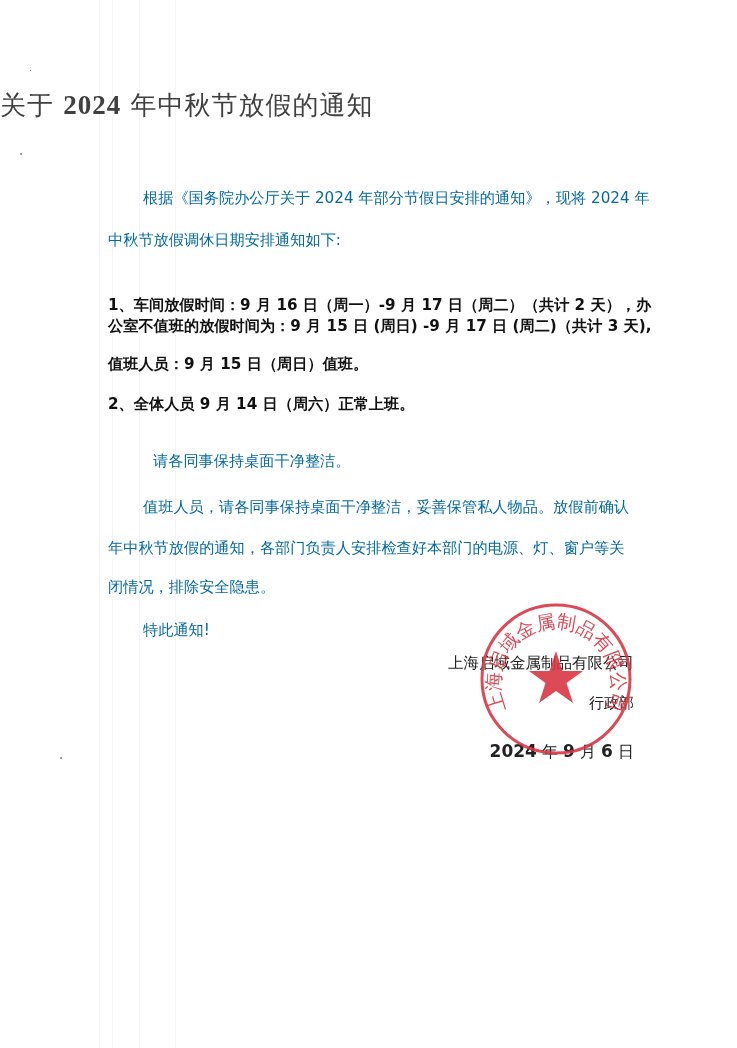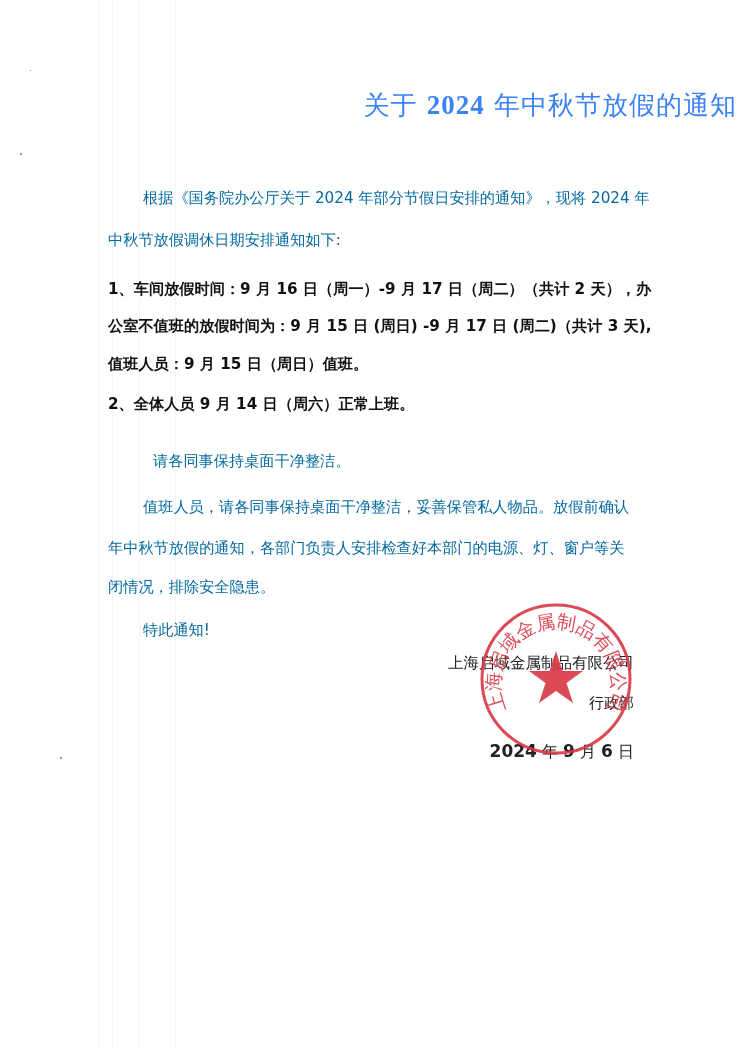--- a/index.html
+++ b/index.html
@@ -33,24 +33,24 @@
       position: absolute;
       width: 2px; height: 2px;
       background: #777;
       border-radius: 1px;
     }
     .title {
       position: absolute;
       top: 88px;
       left: 0;
       width: 737px;
-      text-align: right;
+      text-align: left;
       font-family: "DejaVu Serif", "Liberation Serif", serif;
       font-size: 26px;
-      color: #3b82f6;
+      color: #404040;
       letter-spacing: 1px;
     }
     .title .num {
       font-family: "Liberation Serif", serif;
       font-weight: bold;
       font-size: 27px;
     }
     .line {
       position: absolute;
       left: 108px;
@@ -98,21 +98,21 @@
   <div class="speck" style="left:60px;top:757px"></div>
   <div class="speck" style="left:30px;top:70px;width:1px;height:1px"></div>
 
   <div class="title">
     <span>关于 </span><span class="num">2024</span><span> 年中秋节放假的通知</span>
   </div>
 
   <div class="line indent" style="top:188px">根据《国务院办公厅关于 2024 年部分节假日安排的通知》，现将 2024 年</div>
   <div class="line" style="top:230px">中秋节放假调休日期安排通知如下:</div>
 
-  <div class="line bold" style="top:279px">1、车间放假时间：9 月 16 日（周一）-9 月 17 日（周二）（共计 2 天），办</div>
+  <div class="line bold" style="top:295px">1、车间放假时间：9 月 16 日（周一）-9 月 17 日（周二）（共计 2 天），办</div>
   <div class="line bold" style="top:316px">公室不值班的放假时间为：9 月 15 日 (周日) -9 月 17 日 (周二)（共计 3 天),</div>
   <div class="line bold" style="top:354px">值班人员：9 月 15 日（周日）值班。</div>
 
   <div class="line bold" style="top:394px">2、全体人员 9 月 14 日（周六）正常上班。</div>
 
   <div class="line indent2" style="top:451px">请各同事保持桌面干净整洁。</div>
 
   <div class="line indent" style="top:497px">值班人员，请各同事保持桌面干净整洁，妥善保管私人物品。放假前确认</div>
   <div class="line" style="top:538px">年中秋节放假的通知，各部门负责人安排检查好本部门的电源、灯、窗户等关</div>
   <div class="line" style="top:577px">闭情况，排除安全隐患。</div>

